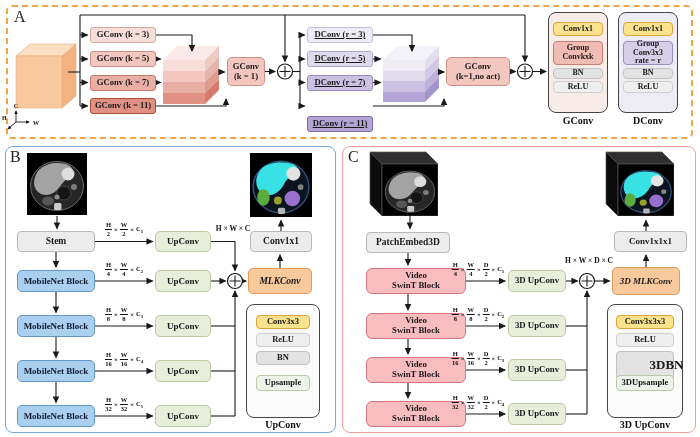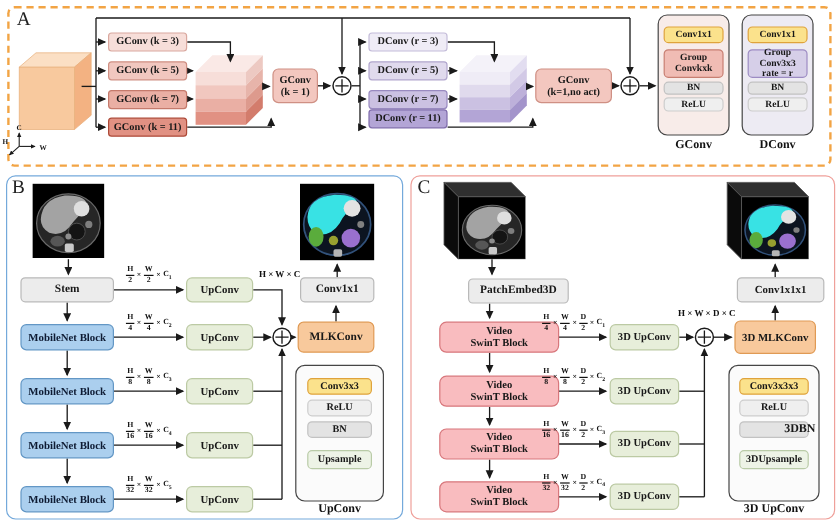--- a/index.html
+++ b/index.html
@@ -8,21 +8,21 @@
   .panel{position:absolute;box-sizing:border-box;background:#fff;z-index:0;}
   #panelA{left:6px;top:5px;width:687px;height:134px;border:2px dashed var(--panel-a-border,#f2a444);border-radius:6px;}
   #panelB{left:5px;top:146px;width:331px;height:287px;border:1.5px solid var(--panel-b-border,#74a9db);border-radius:8px;}
   #panelC{left:342px;top:146px;width:354px;height:287px;border:1.5px solid var(--panel-c-border,#efa09a);border-radius:8px;}
   .plabel{position:absolute;font:400 16px "Liberation Serif",serif;color:#222;z-index:3;}
   .overlay{position:absolute;left:0;top:0;z-index:1;pointer-events:none;}
   .blk{position:absolute;display:flex;flex-direction:column;align-items:center;justify-content:center;
        text-align:center;font-family:"Liberation Serif",serif;font-weight:700;color:#181818;
        box-sizing:border-box;line-height:1.12;z-index:2;}
   .ba{left:90px;width:66px;height:16px;border-radius:3px;font-size:8.6px;border:1px solid;}
-  .da{left:307px;width:66px;height:16px;border-radius:3px;font-size:8.6px;border:1px solid;}
+  .da{left:307px;width:66px;height:16px;border-radius:3px;font-size:8.6px;border:1px solid;text-decoration:underline;}
   .ga0{background:var(--gconv-shades-0);border-color:var(--gconv-borders-0);}
   .ga1{background:var(--gconv-shades-1);border-color:var(--gconv-borders-1);}
   .ga2{background:var(--gconv-shades-2);border-color:var(--gconv-borders-2);}
   .ga3{background:var(--gconv-shades-3);border-color:var(--gconv-borders-3);}
   .pu0{background:var(--dconv-shades-0);border-color:var(--dconv-borders-0);}
   .pu1{background:var(--dconv-shades-1);border-color:var(--dconv-borders-1);}
   .pu2{background:var(--dconv-shades-2);border-color:var(--dconv-borders-2);}
   .pu3{background:var(--dconv-shades-3);border-color:var(--dconv-borders-3);}
   .fuse{background:var(--fuse-pink,#f3c7bf);border:1px solid var(--fuse-pink-border,#cf9084);border-radius:5px;font-size:8.6px;}
   .leg-outer{position:absolute;border:1.2px solid var(--legend-border,#454545);border-radius:8px;box-sizing:border-box;z-index:2;}
@@ -33,21 +33,21 @@
   .bnblk{background:var(--bn-gray,#e3e3e3);border-color:#c2c2c2;}
   .relublk{background:var(--relu-gray,#efefef);border-color:#cdcdcd;}
   .grp-pink{background:var(--group-pink,#f0bcb4);border-color:#c87f72;}
   .grp-purp{background:var(--group-purple,#d6cfe8);border-color:#9d8cc3;text-align:center;}
   .leg-title{position:absolute;text-align:center;font:700 10px "Liberation Serif",serif;color:#111;z-index:2;}
   .gray-big{background:var(--gray-block,#ececec);border:1px solid var(--gray-border,#b9b9b9);border-radius:4px;font-size:9.5px;}
   .mbblk{left:17px;width:78px;height:22px;background:var(--blue-block,#abcfee);border:1px solid var(--blue-border,#6397c5);
          border-radius:5px;font-size:9px;color:#0e1b33;}
   .upc{left:155px;width:56px;background:var(--green-block,#e7eeda);border:1px solid var(--green-border,#bccaa4);
        border-radius:5px;font-size:9px;}
-  .mlk{background:var(--orange-block,#f8c99c);border:1px solid var(--orange-border,#e09a54);border-radius:5px;font-size:9.5px;}
+  .mlk{background:var(--orange-block,#f8c99c);border:1px solid var(--orange-border,#e09a54);border-radius:5px;font-size:9.5px;font-style:italic;}
   .swt{left:366px;width:100px;height:26px;background:var(--pink-block,#f9bcbf);border:1px solid var(--pink-border,#d8777c);
        border-radius:6px;font-size:8.8px;}
   .upc3{left:508px;width:58px;height:22px;background:var(--green-block,#e7eeda);border:1px solid var(--green-border,#bccaa4);
         border-radius:5px;font-size:8.8px;}
   .dim{position:absolute;transform:translateX(-50%);display:flex;align-items:center;gap:1.5px;
        font:700 6.5px "Liberation Serif",serif;color:#111;white-space:nowrap;z-index:3;}
   .dim .fr{display:inline-flex;flex-direction:column;align-items:center;line-height:1;}
   .dim .fr .n{border-bottom:0.8px solid #111;padding:0 1px 0.6px;}
   .dim .fr .d{padding-top:0.6px;}
   .dim sub{font-size:4.8px;}
@@ -253,21 +253,21 @@
   <div class="blk ba ga1" style="top:51px;">GConv (k = 5)</div>
   <div class="blk ba ga2" style="top:74.5px;">GConv (k = 7)</div>
   <div class="blk ba ga3" style="top:98px;">GConv (k = 11)</div>
   <div class="blk fuse" id="fuse1" style="left:227px;top:57px;width:38px;height:29px;">
     <span>GConv</span>
     <span>(k = 1)</span>
   </div>
   <div class="blk da pu0" style="top:27px;">DConv (r = 3)</div>
   <div class="blk da pu1" style="top:51px;">DConv (r = 5)</div>
   <div class="blk da pu2" style="top:74.5px;">DConv (r = 7)</div>
-  <div class="blk da pu3" style="top:91px;">DConv (r = 11)</div>
+  <div class="blk da pu3" style="top:116px;">DConv (r = 11)</div>
   <div class="blk fuse" id="fuse2" style="left:446px;top:57px;width:64px;height:29px;">
     <span>GConv</span>
     <span>(k=1,no act)</span>
   </div>
 
   <div class="leg-outer" id="legGC"></div>
   <div class="blk leg-item yellow" style="left:553px;top:22px;width:50px;height:14px;">Conv1x1</div>
   <div class="blk leg-item grp-pink" style="left:553px;top:41px;width:50px;height:24px;">
     <span>Group</span>
     <span>Convkxk</span>
@@ -388,21 +388,21 @@
   <div class="img" style="left:368px;top:150px;">
     <svg width="70" height="66" viewBox="0 0 70 66">
       <polygon points="14,14 2,2 58,2 70,14" fill="#2f2f2f" stroke="#555" stroke-width="0.7"></polygon>
       <polygon points="14,14 2,2 2,54 14,66" fill="#0b0b0b" stroke="#555" stroke-width="0.7"></polygon>
       <svg x="14" y="14" width="56" height="52" viewBox="0 0 60 62" preserveAspectRatio="none">
           <use href="#ctin"></use>
         </svg>
       <rect x="14" y="14" width="56" height="52" fill="none" stroke="#555" stroke-width="0.7"></rect>
     </svg>
   </div>
-  <div class="blk gray-big" style="left:366px;top:232px;width:84px;height:21px;margin-left:24px;">PatchEmbed3D</div>
+  <div class="blk gray-big" style="left:366px;top:232px;width:84px;height:21px;">PatchEmbed3D</div>
 
   <div class="blk swt" style="top:268px;">
     <span>Video</span>
     <span>SwinT Block</span>
   </div>
   <div class="blk swt" style="top:313px;">
     <span>Video</span>
     <span>SwinT Block</span>
   </div>
   <div class="blk swt" style="top:357px;">
@@ -502,17 +502,17 @@
       <svg x="14" y="14" width="56" height="52" viewBox="0 0 60 62" preserveAspectRatio="none">
           <use href="#ctout"></use>
         </svg>
       <rect x="14" y="14" width="56" height="52" fill="none" stroke="#555" stroke-width="0.7"></rect>
     </svg>
   </div>
 
   <div class="leg-outer" style="left:607px;top:304px;width:76px;height:114px;background:#fbfbfb;"></div>
   <div class="blk leg-item yellow" style="left:616px;top:315px;width:58px;height:14px;font-size:8.5px;">Conv3x3x3</div>
   <div class="blk leg-item relublk" style="left:616px;top:333px;width:58px;height:14px;font-size:8.5px;">ReLU</div>
-  <div class="blk leg-item bnblk" style="left:616px;top:351px;width:58px;height:14px;font-size:10px;padding-left:43px;">3DBN</div>
+  <div class="blk leg-item bnblk" style="left:616px;top:351px;width:58px;height:29px;font-size:13px;padding-left:43px;">3DBN</div>
   <div class="blk leg-item" style="left:616px;top:375px;width:58px;height:16px;font-size:8.5px;background:#edf3e6;border-color:#b9cba7;">3DUpsample</div>
   <div class="leg-title" style="left:607px;top:419px;width:76px;">3D UpConv</div>
 
 </div>
 
 </body></html>

